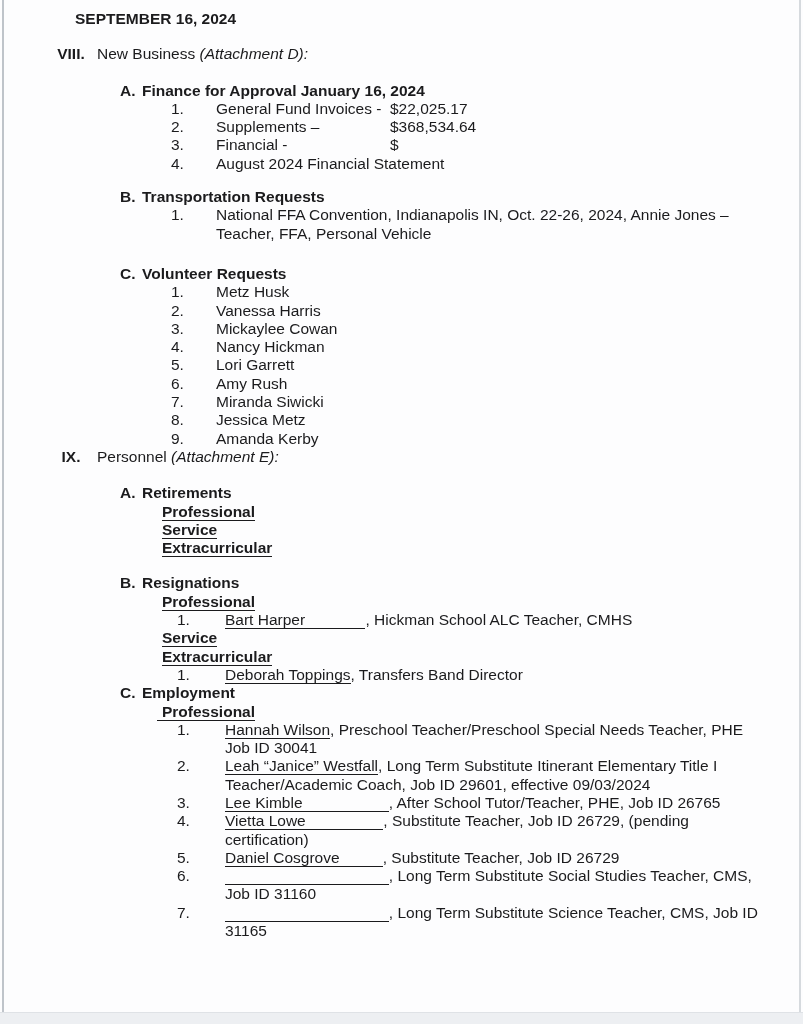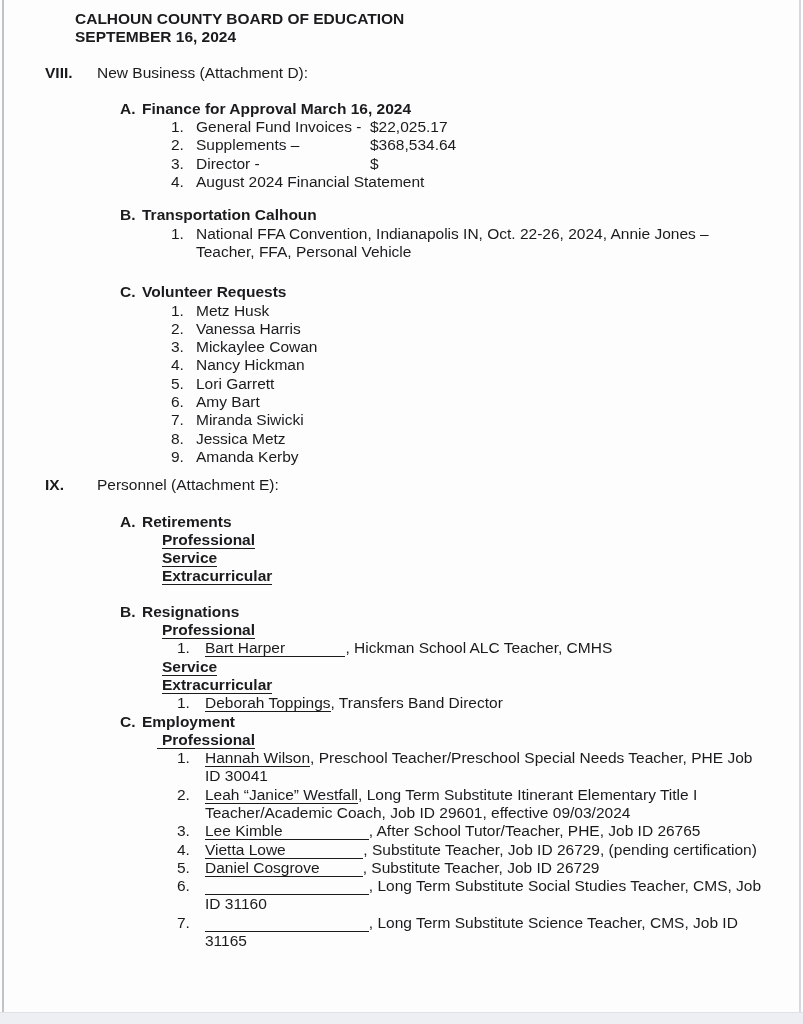--- a/index.html
+++ b/index.html
@@ -10,97 +10,96 @@
     font-size:15.5px; line-height:18.3px; color:#1b1b1d;
   }
   .edge-left  { position:absolute; left:2px;  top:0; bottom:0; width:2px; background:#bfc4ca; }
   .edge-right { position:absolute; right:2px; top:0; bottom:0; width:2px; background:#d6dade; }
   .edge-bottom{ position:absolute; left:0; right:0; bottom:0; height:11px; background:#edeff2; border-top:1px solid #dfe2e6; }
 
   .doc { position:absolute; top:10px; left:45px; width:718px; }
 
   .hdr { margin-left:30px; font-weight:700; }
 
-  .roman-row { display:flex; }
+  .roman-row { display:flex;text-align:center; }
   .roman-row.first { margin-top:17px; }
   .roman { width:52px; font-weight:700; flex-shrink:0; }
   .sec-title { font-weight:400; }
-  .att { font-weight:400; }
+  .att { font-style:italic; font-weight:400; }
 
   .letter-row { display:flex; margin-left:75px; font-weight:700; }
   .lmark { width:22px; flex-shrink:0; }
 
   .nb-item { display:flex; margin-left:126px; }
   .num { width:25px; flex-shrink:0; }
-  .itext { flex:1; }
+  .itext { flex:1;margin-left:20px; }
   .fin { position:relative; }
   .amt { position:absolute; left:174px; top:0; white-space:nowrap;text-align:right; }
 
   .note { margin-left:121px; font-size:12.5px; line-height:16px; margin-top:2px; }
 
   .sublabel-row { margin-left:117px; }
   .sublabel { font-weight:700; border-bottom:1.9px solid #1b1b1d; }
   .sublabel-row.emp { margin-left:112px; }
   .sublabel-row.emp .sublabel { padding-left:5px; }
 
   .p-item { display:flex; margin-left:132px; }
   .p-num { width:28px; flex-shrink:0; }
   .uline { border-bottom:1.5px solid #1b1b1d; }
   .blank { color:transparent; }
 
   .mt-blank  { margin-top:18px; }
   .mt-trans  { margin-top:15px; }
   .mt-vol    { margin-top:22px; }
-  .mt-ix     { margin-top:10px; }
+  .mt-ix     { margin-top:0; }
   .mt-resig  { margin-top:17px; }
 </style>
 </head>
 <body>
 
 <div class="page">
   <div class="edge-left"></div>
   <div class="edge-right"></div>
   <div class="edge-bottom"></div>
 
   <div class="doc">
 
     <div class="hdr">
-      <div>CALHOUN COUNTY BOARD OF EDUCATION</div>
       <div>SEPTEMBER 16, 2024</div>
     </div>
 
     <div class="roman-row first">
       <span class="roman">VIII.</span>
       <span><span class="sec-title">New Business</span> <span class="att">(Attachment D):</span></span>
     </div>
 
     <div class="letter-row mt-blank">
       <span class="lmark">A.</span>
-      <span>Finance for Approval March 16, 2024</span>
+      <span>Finance for Approval January 16, 2024</span>
     </div>
     <div class="nb-item">
       <span class="num">1.</span>
       <div class="itext fin"><span>General Fund Invoices - </span><span class="amt">$22,025.17</span></div>
     </div>
     <div class="nb-item">
       <span class="num">2.</span>
       <div class="itext fin"><span>Supplements –</span><span class="amt">$368,534.64</span></div>
     </div>
     <div class="nb-item">
       <span class="num">3.</span>
-      <div class="itext fin"><span>Director -</span><span class="amt">$</span></div>
+      <div class="itext fin"><span>Financial -</span><span class="amt">$</span></div>
     </div>
     <div class="nb-item">
       <span class="num">4.</span>
       <div class="itext fin"><span>August 2024 Financial Statement</span></div>
     </div>
 
     <div class="letter-row mt-trans">
       <span class="lmark">B.</span>
-      <span>Transportation Calhoun</span>
+      <span>Transportation Requests</span>
     </div>
     <div class="nb-item">
       <span class="num">1.</span>
       <div class="itext">National FFA Convention, Indianapolis IN, Oct. 22-26, 2024, Annie Jones – Teacher, FFA, Personal Vehicle</div>
     </div>
 
     <div class="letter-row mt-vol">
       <span class="lmark">C.</span>
       <span>Volunteer Requests</span>
     </div>
@@ -119,21 +118,21 @@
     <div class="nb-item">
         <span class="num">4.</span>
         <div class="itext">Nancy Hickman</div>
       </div>
     <div class="nb-item">
         <span class="num">5.</span>
         <div class="itext">Lori Garrett</div>
       </div>
     <div class="nb-item">
         <span class="num">6.</span>
-        <div class="itext">Amy Bart</div>
+        <div class="itext">Amy Rush</div>
       </div>
     <div class="nb-item">
         <span class="num">7.</span>
         <div class="itext">Miranda Siwicki</div>
       </div>
     <div class="nb-item">
         <span class="num">8.</span>
         <div class="itext">Jessica Metz</div>
       </div>
     <div class="nb-item">

